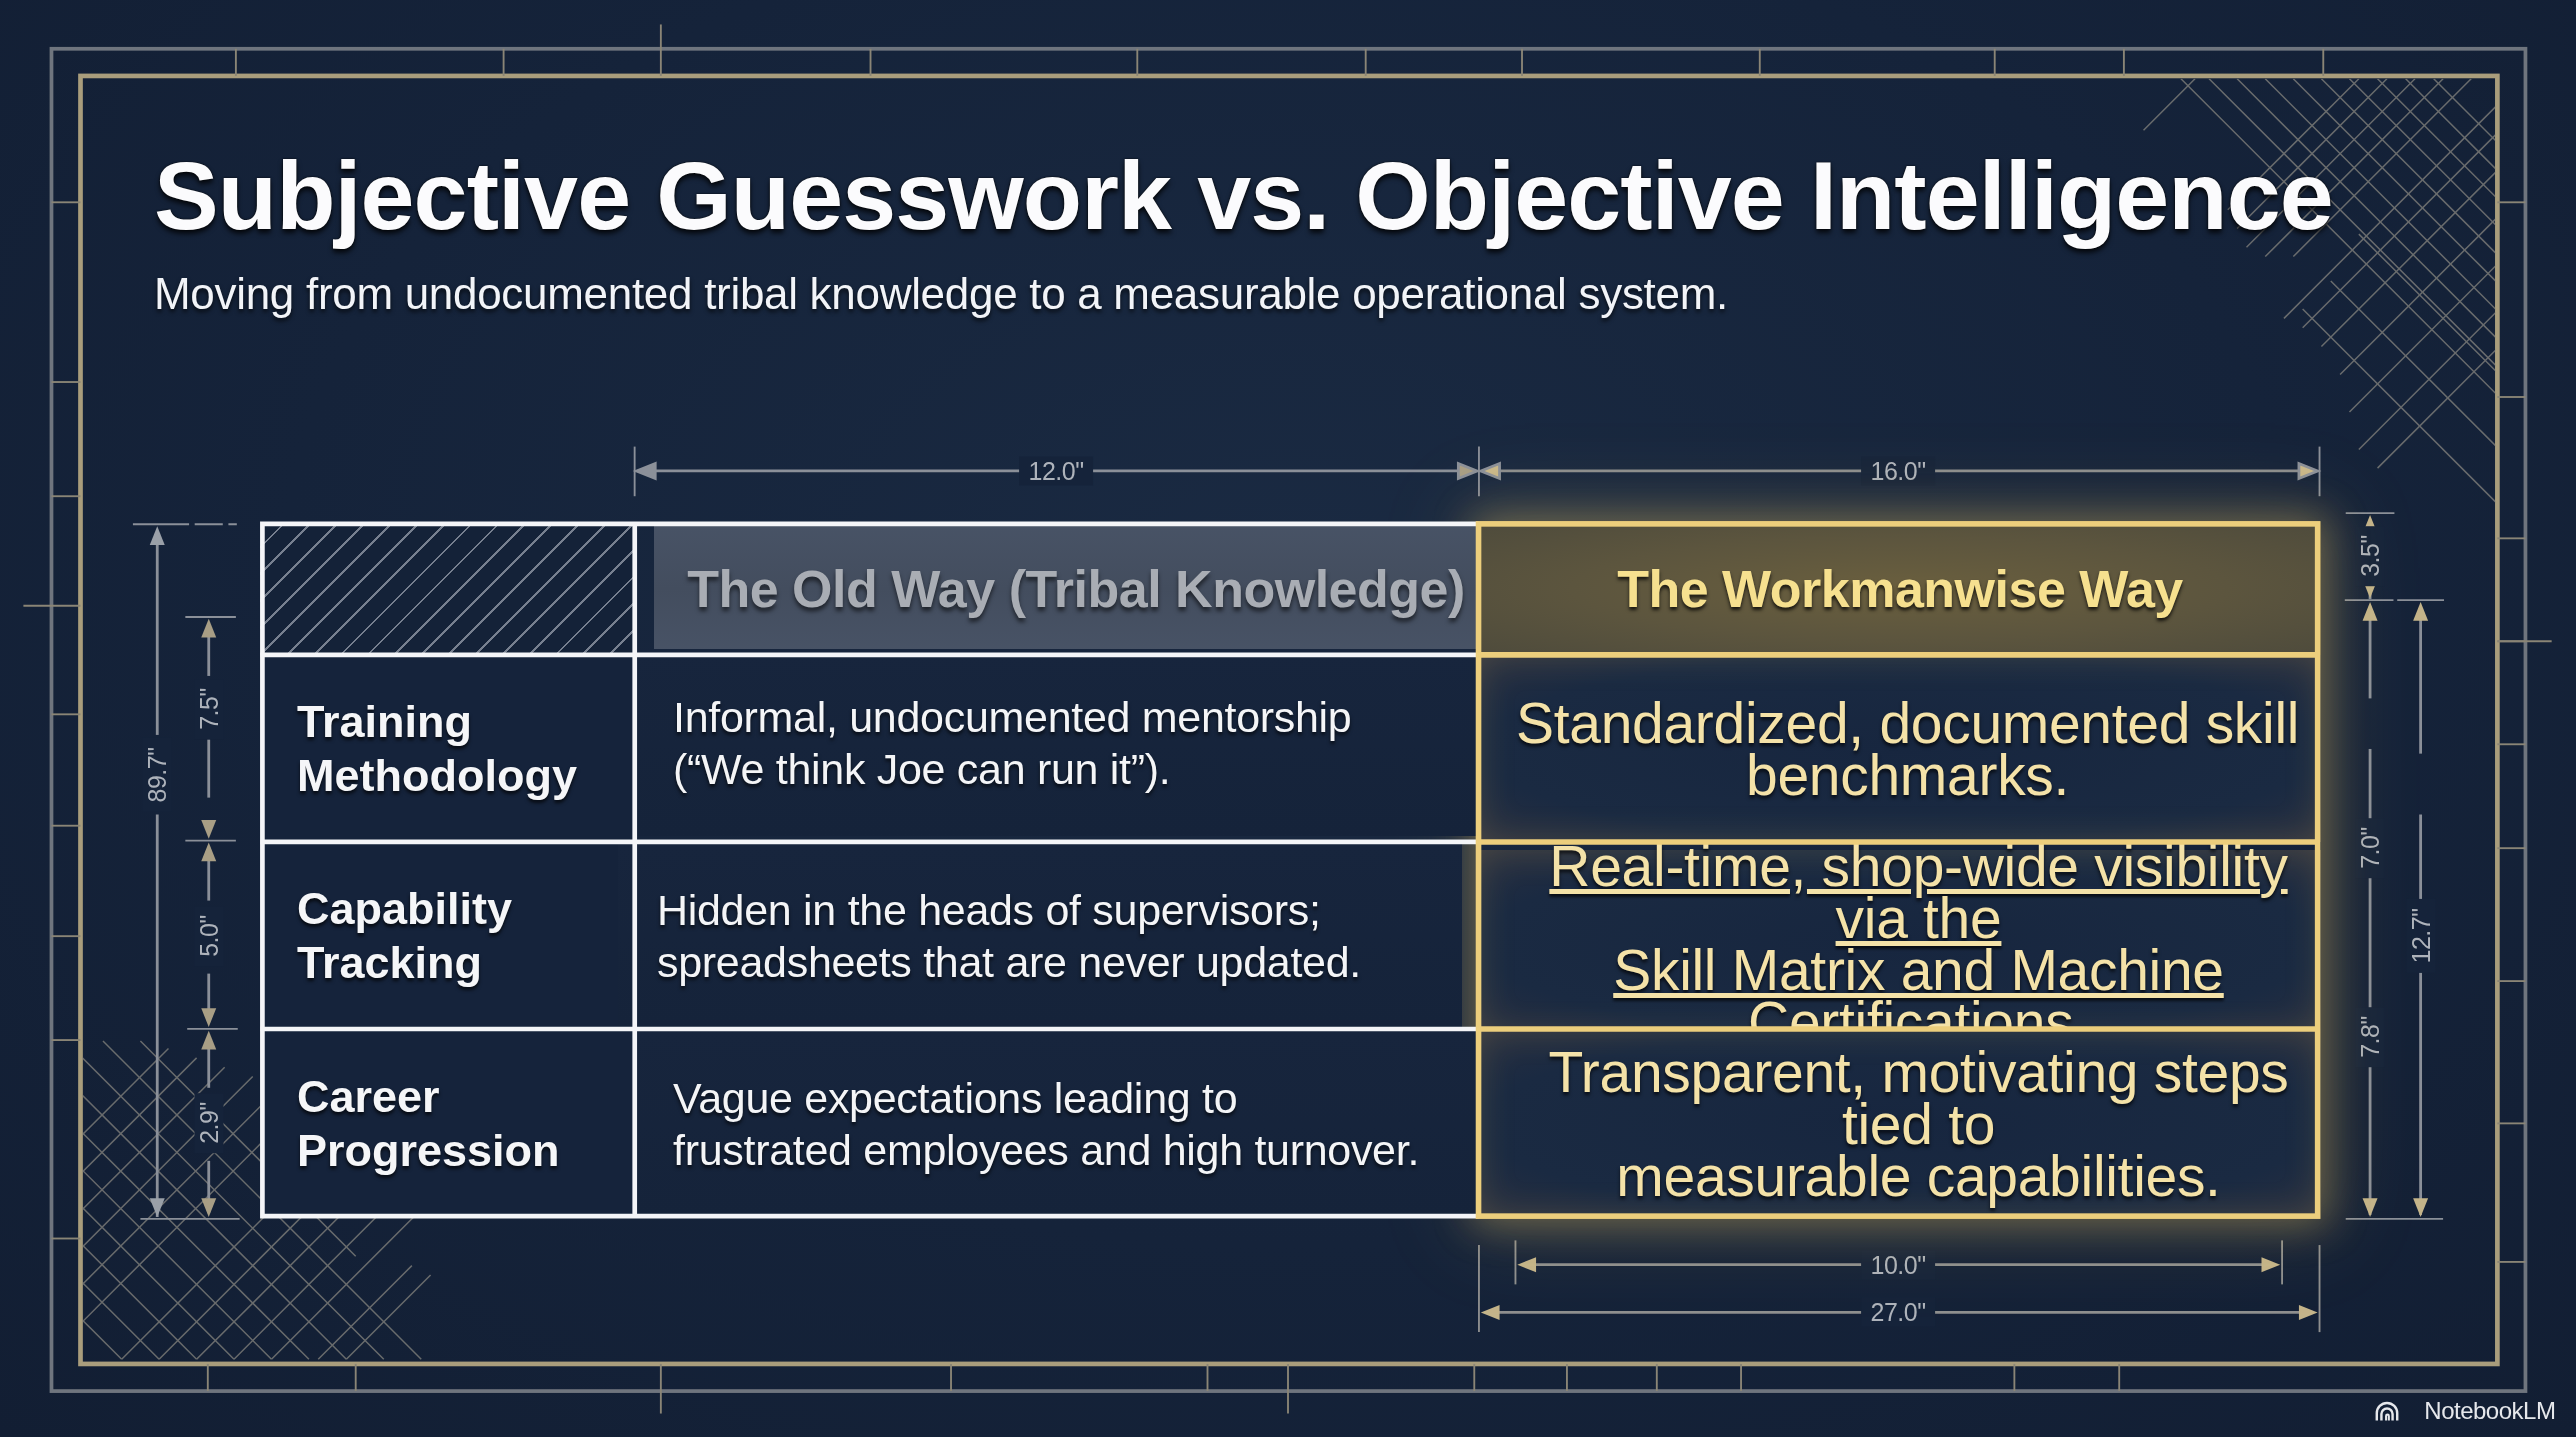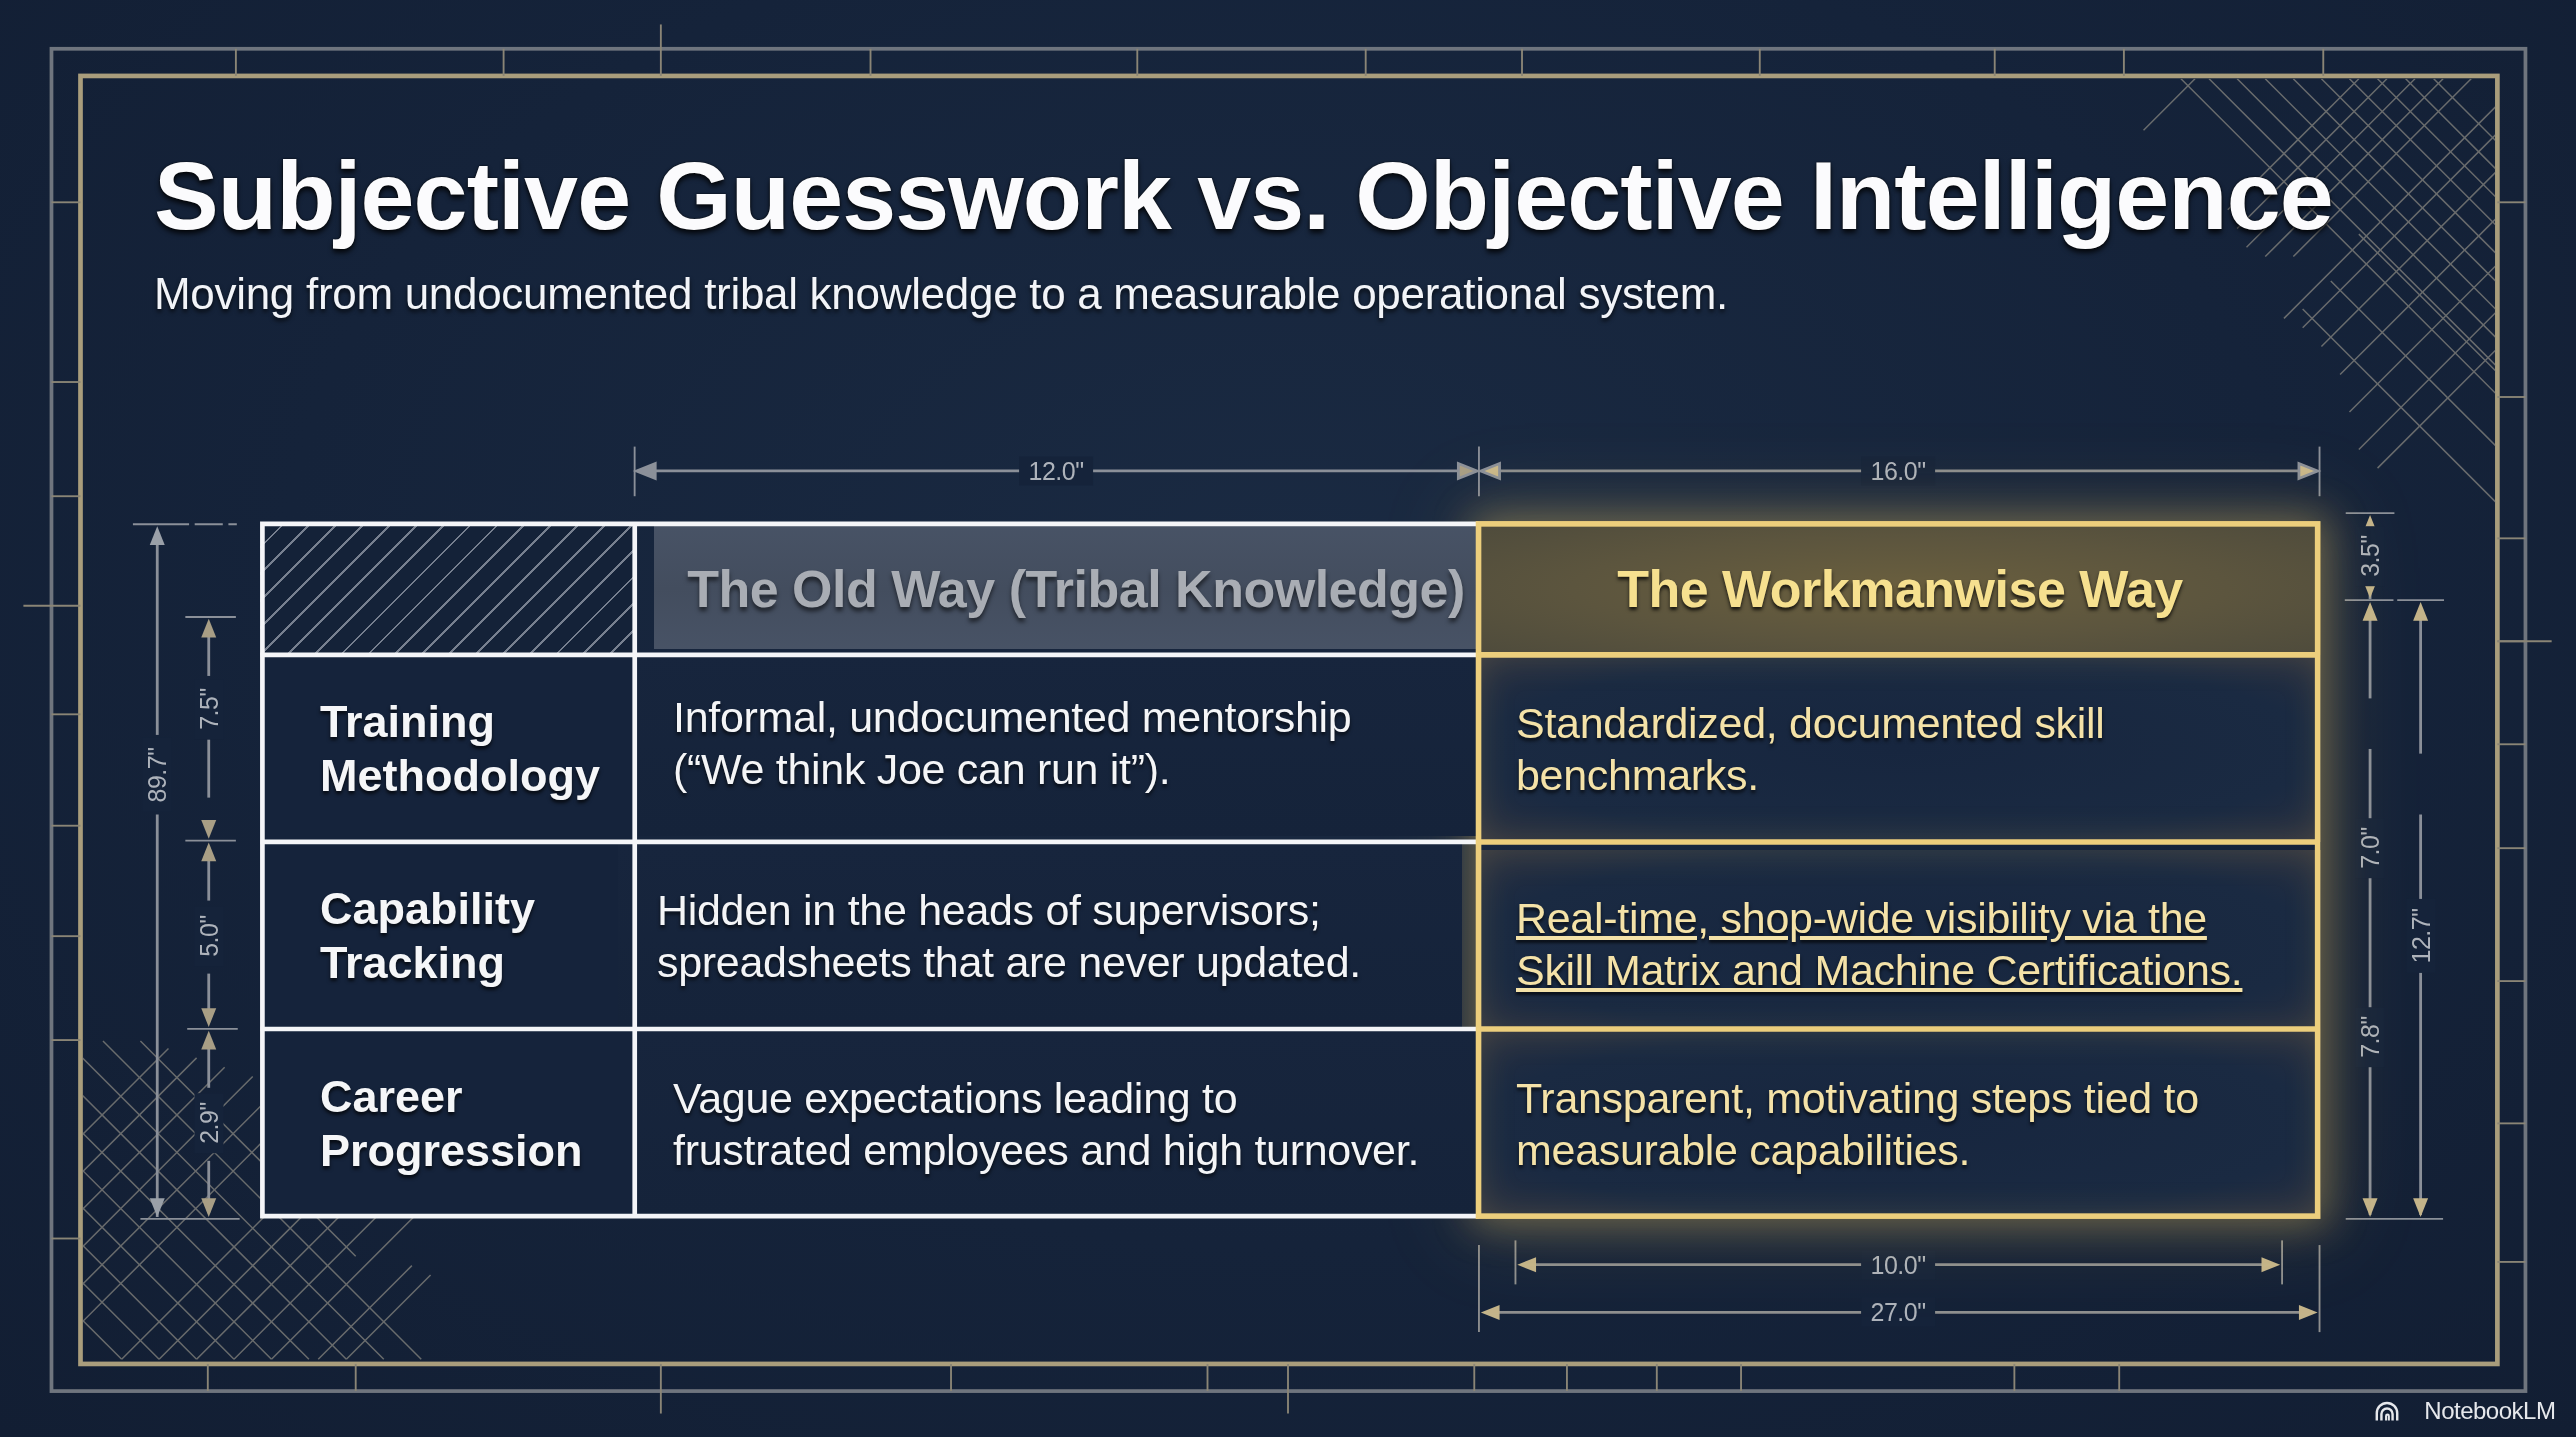--- a/index.html
+++ b/index.html
@@ -38,34 +38,35 @@
     background: linear-gradient(180deg,#485366 0%,#434d5e 50%,#485366 100%);
     justify-content:center; font-size:52px; font-weight:700; color:#a9adb4;
     text-shadow: 0 3.7px 4.7px rgba(0,0,0,0.55); letter-spacing:-0.5px;margin-left:20px;
   }
   .new-head {
     background: radial-gradient(ellipse at 50% 50%, #6a5f3e 0%, #5c553e 55%, #4e4b3c 100%);
     justify-content:center; font-size:52px; font-weight:700; color:#f6e08f;
     text-shadow: 0 2.8px 3.7px rgba(0,0,0,0.75); letter-spacing:-0.5px;text-align:center;
   }
   .row-label {
-    background:#15233b; padding-left:60px; font-size:45px; font-weight:700; line-height:54px;
+    background:#15233b; padding-left:37px; font-size:45px; font-weight:700; line-height:54px;
     color:#f5f6f8; text-shadow: 0 2.8px 3.7px rgba(0,0,0,0.7);
   }
   .old-cell {
     background: linear-gradient(180deg,#17253d,#15233a); padding-left:39px; padding-right:19px;
     font-size:43px; line-height:52px; color:#f4f5f7; text-shadow: 0 2.8px 3.7px rgba(0,0,0,0.65);
     letter-spacing:-0.3px;
   }
   .new-cell {
     background: radial-gradient(ellipse at 50% 50%, #17263f 0%, #1a2a42 70%, #2a3040 100%);
     box-shadow: inset 0 0 37px rgba(230,190,90,0.18);
     padding-left:37px; 
-    font-size:43px; line-height:52px; color:#f4e2a8; text-shadow: 0 2.8px 3.7px rgba(0,0,0,0.7);
+    font-size:57px; line-height:52px; color:#f4e2a8; text-shadow: 0 2.8px 3.7px rgba(0,0,0,0.7);
     letter-spacing:-0.3px;
+    text-align:center;
   }
   .gold-glow {
     position:absolute; left:1479px; top:522px; width:842px; height:696px;
     box-shadow: 0 0 37px 7.5px rgba(240,200,100,0.35), 0 0 84px 19px rgba(240,200,100,0.12);
     pointer-events:none;
   }
 
   .brand {
     right:20.6px; top:1397px; font-size:24px; color:#e6e8ec; display:flex; align-items:center; gap:24px;
     letter-spacing:-0.5px;

